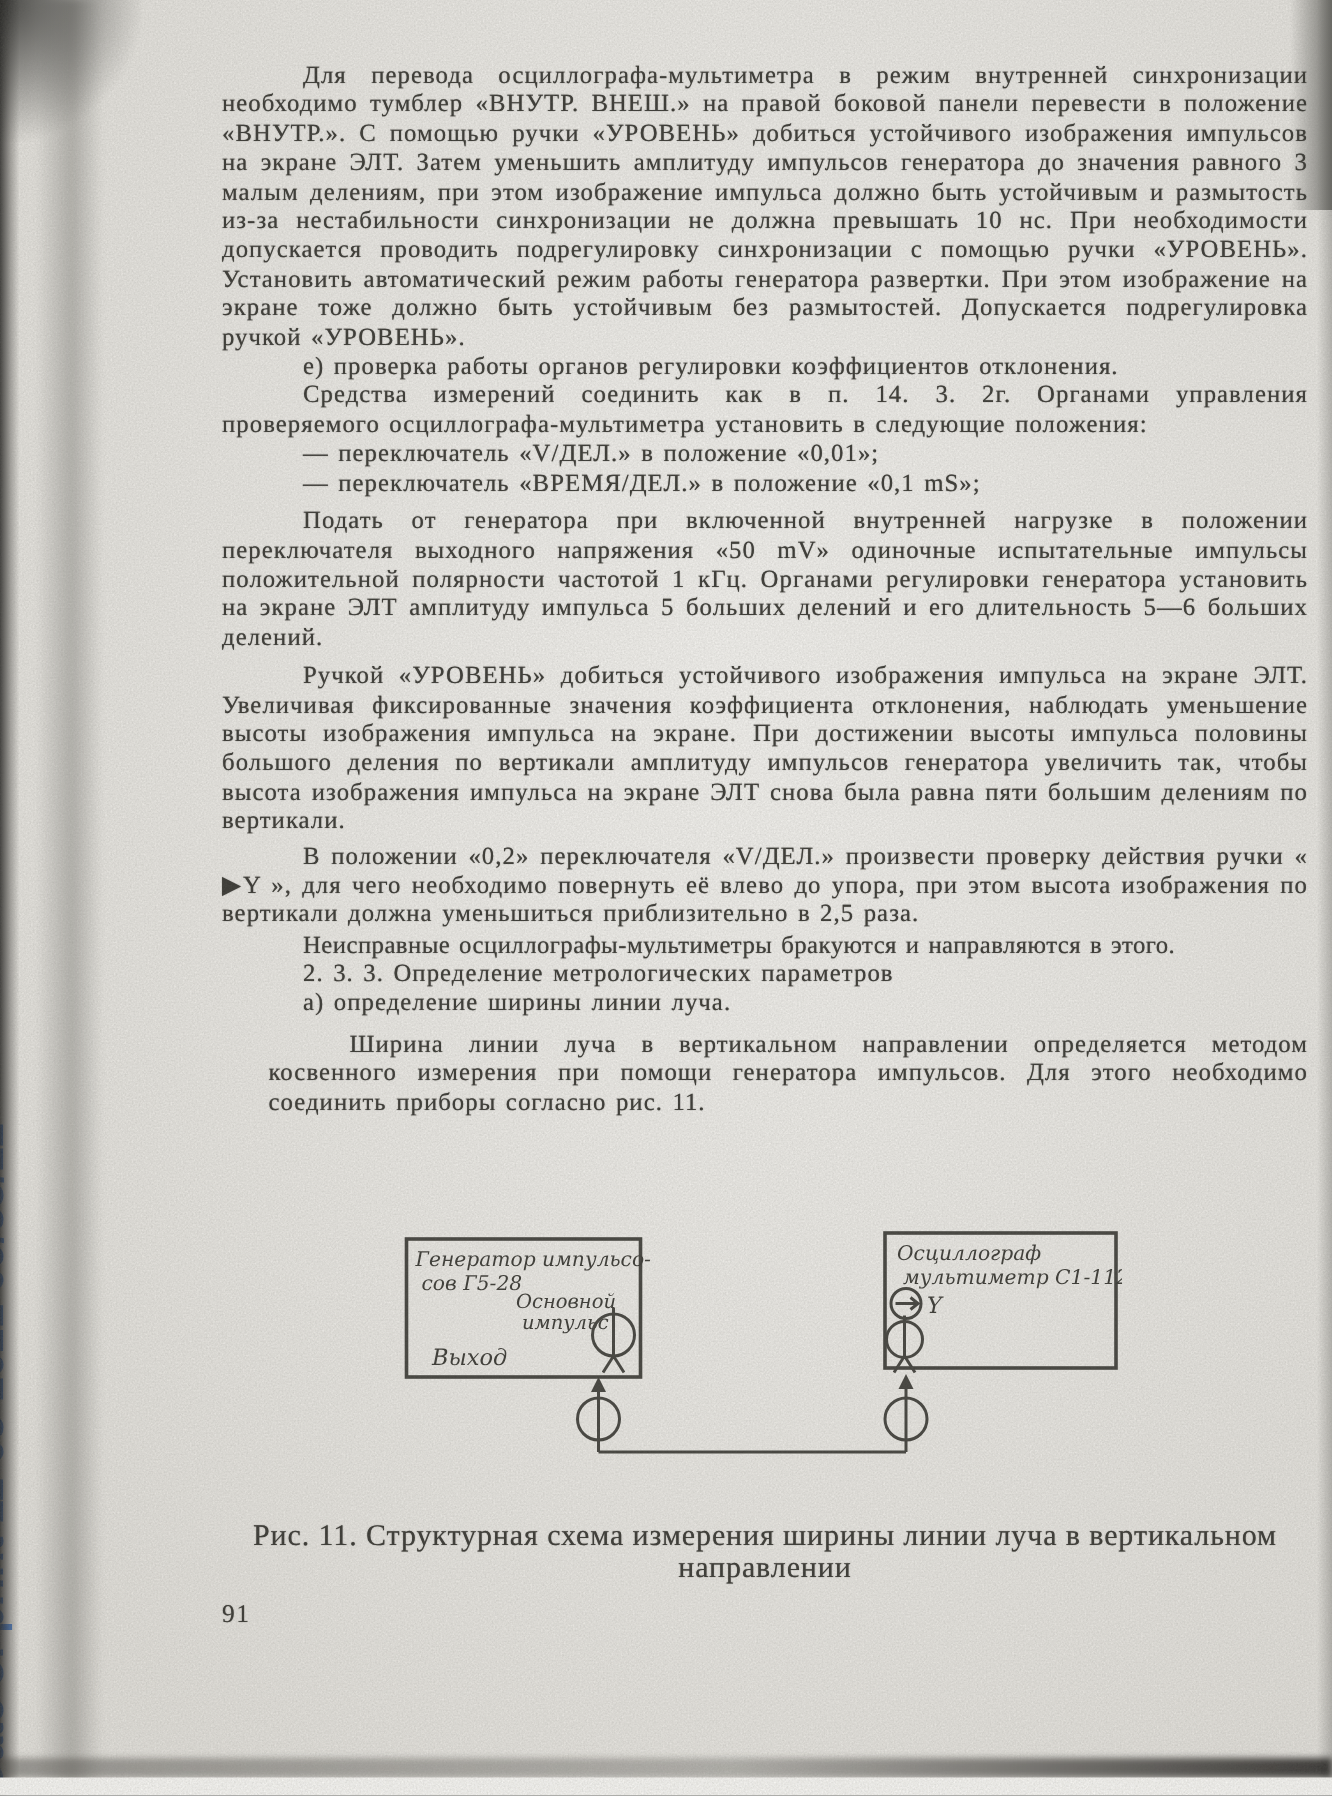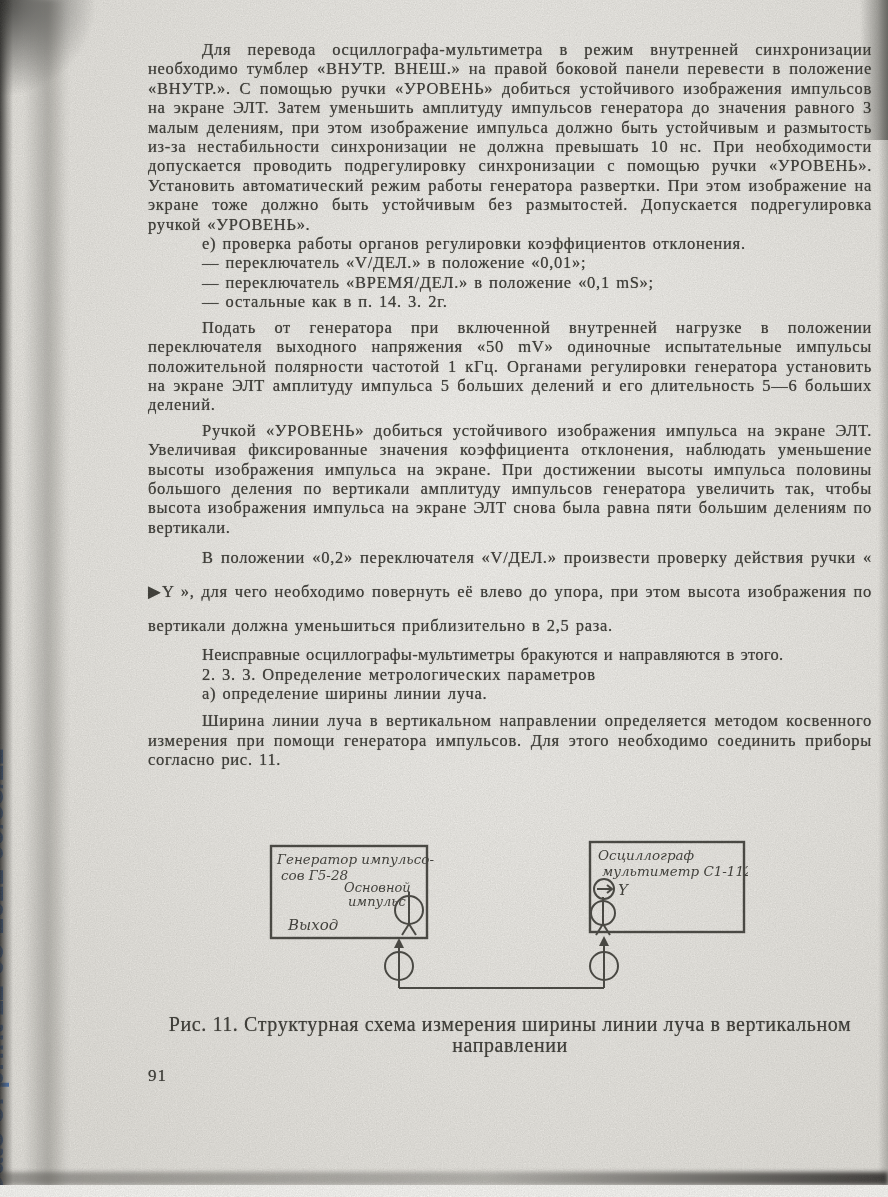--- a/index.html
+++ b/index.html
@@ -37,25 +37,25 @@
   }
   
   .text-col {
     position:absolute; left:148px; top:40px; width:724px;
     font-size:16.5px; line-height:19.4px; text-align:justify;
     letter-spacing:0.7px; word-spacing:1.5px;
     text-shadow:0 0 0.7px rgba(45,44,40,0.75);
   }
   .text-col p { margin:0; text-indent:54px; }
   p.mt6 { margin-top:6px; }
-  p.mt8 { margin-top:8px; }
-  p.spread { line-height:34px; margin-top:4px; margin-bottom:2px; }
+  p.mt8 { margin-top:8px;margin-left:31px; }
+  p.spread { line-height:19px; margin-top:4px; margin-bottom:2px; }
   p.tight { letter-spacing:0.3px; }
   
-  .figure { position:absolute; left:268px; top:836px; }
+  .figure { position:absolute; left:268px; top:816px; }
   .figure svg { display:block; }
   .fig-caption {
     position:absolute; left:148px; top:1014px; width:724px;
     text-align:center; font-size:20px; line-height:21px;
     letter-spacing:0.6px; text-shadow:0 0 0.7px rgba(45,44,40,0.7);
     padding:0 10px; box-sizing:border-box;
   }
   .page-number { position:absolute; left:148px; top:1066px; font-size:17px; letter-spacing:1px;
     text-shadow:0 0 0.7px rgba(45,44,40,0.7); }
   .hand { font-family:"DejaVu Serif",serif; font-style:italic; fill:#3c3b36; }
@@ -63,23 +63,23 @@
 </head>
 <body>
 
 <div class="page">
 
   <div class="tone"></div>
 
   <div class="text-col">
     <p>Для перевода осциллографа-мультиметра в режим внутренней синхронизации необходимо тумблер «ВНУТР. ВНЕШ.» на правой боковой панели перевести в положение «ВНУТР.». С помощью ручки «УРОВЕНЬ» добиться устойчивого изображения импульсов на экране ЭЛТ. Затем уменьшить амплитуду импульсов генератора до значения равного 3 малым делениям, при этом изображение импульса должно быть устойчивым и размытость из-за нестабильности синхронизации не должна превышать 10 нс. При необходимости допускается проводить подрегулировку синхронизации с помощью ручки «УРОВЕНЬ». Установить автоматический режим работы генератора развертки. При этом изображение на экране тоже должно быть устойчивым без размытостей. Допускается подрегулировка ручкой «УРОВЕНЬ».</p>
     <p>е) проверка работы органов регулировки коэффициентов отклонения.</p>
+    <p>Средства измерений соединить как в п. 14. 3. 2г. Органами управления проверяемого осциллографа-мультиметра установить в следующие положения:</p>
     <p>— переключатель «V/ДЕЛ.» в положение «0,01»;</p>
     <p>— переключатель «ВРЕМЯ/ДЕЛ.» в положение «0,1 mS»;</p>
-    <p>— остальные как в п. 14. 3. 2г.</p>
     <p class="mt6">Подать от генератора при включенной внутренней нагрузке в положении переключателя выходного напряжения «50 mV» одиночные испытательные импульсы положительной полярности частотой 1 кГц. Органами регулировки генератора установить на экране ЭЛТ амплитуду импульса 5 больших делений и его длительность 5—6 больших делений.</p>
     <p class="mt6">Ручкой «УРОВЕНЬ» добиться устойчивого изображения импульса на экране ЭЛТ. Увеличивая фиксированные значения коэффициента отклонения, наблюдать уменьшение высоты изображения импульса на экране. При достижении высоты импульса половины большого деления по вертикали амплитуду импульсов генератора увеличить так, чтобы высота изображения импульса на экране ЭЛТ снова была равна пяти большим делениям по вертикали.</p>
     <p class="spread">В положении «0,2» переключателя «V/ДЕЛ.» произвести проверку действия ручки « ▶Y », для чего необходимо повернуть её влево до упора, при этом высота изображения по вертикали должна уменьшиться приблизительно в 2,5 раза.</p>
     <p class="tight">Неисправные осциллографы-мультиметры бракуются и направляются в этого.</p>
     <p>2. 3. 3. Определение метрологических параметров</p>
     <p>а) определение ширины линии луча.</p>
     <p class="mt8">Ширина линии луча в вертикальном направлении определяется методом косвенного измерения при помощи генератора импульсов. Для этого необходимо соединить приборы согласно рис. 11.</p>
   </div>
 
   <div class="figure">

